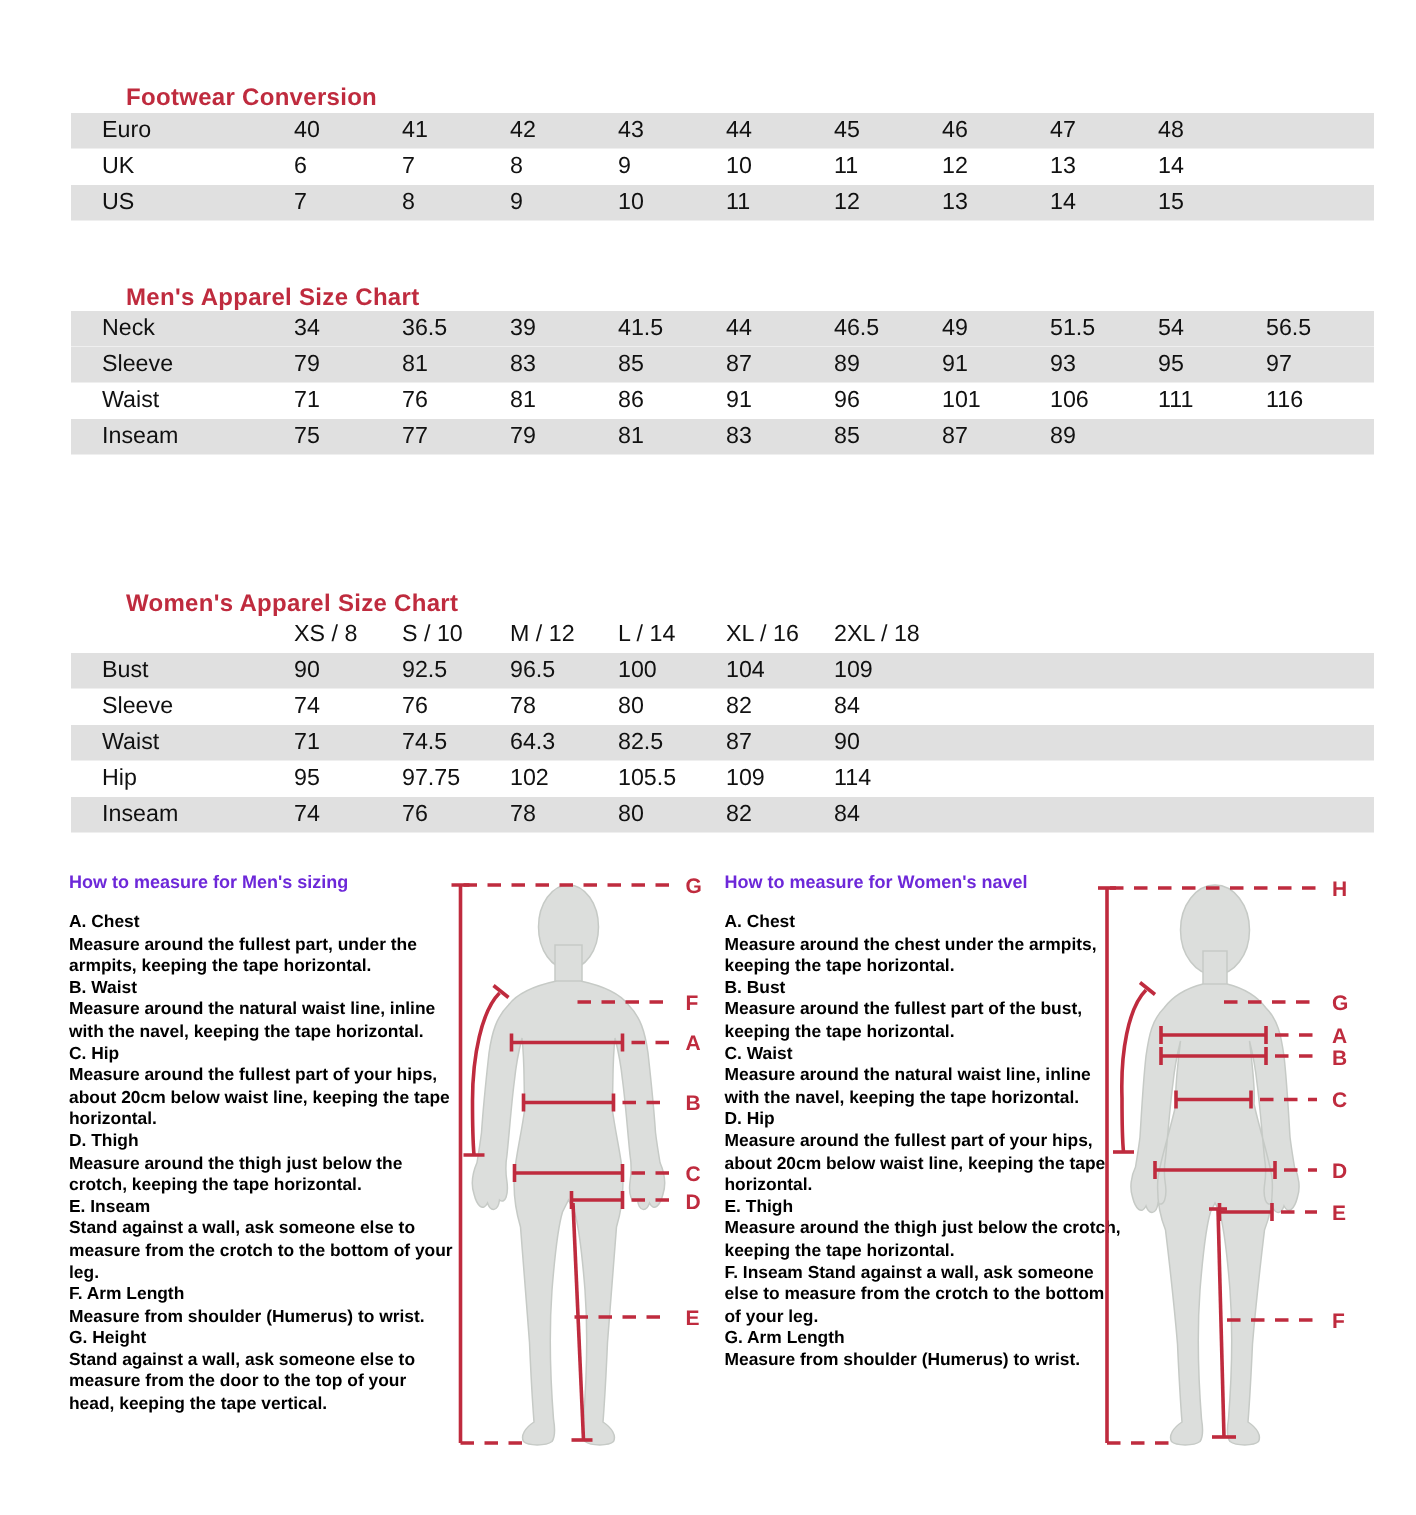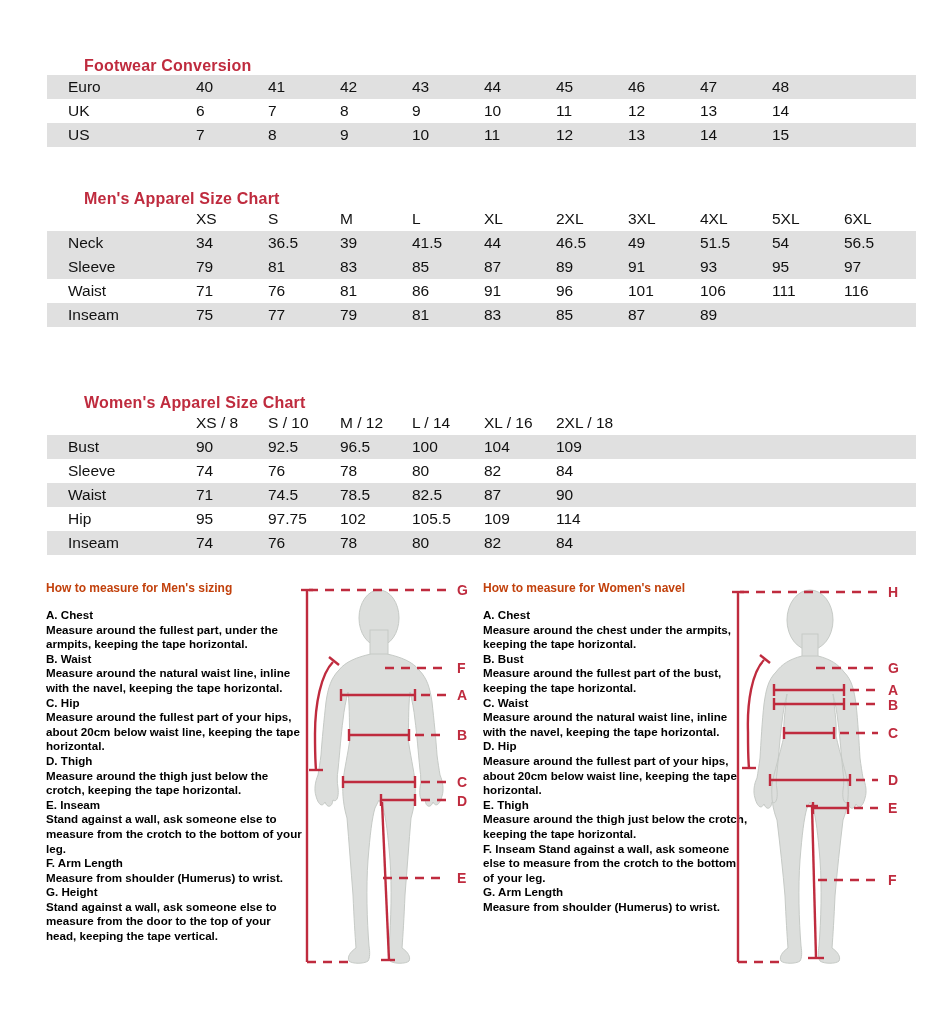--- a/index.html
+++ b/index.html
@@ -17,21 +17,21 @@
     border-collapse:collapse; table-layout:fixed;
   }
   table.sizes td {
     height:24px; padding:0; font-size:15.5px; vertical-align:middle;
     white-space:nowrap; overflow:hidden;
   }
   table.sizes td.lbl { width:128px; padding-left:21px; }
   table.sizes td.val { width:72px; }
   table.sizes tr.shade { background:var(--row-gray,#e0e0e0); }
   .mhead {
-    position:absolute; font-size:12px; font-weight:bold; color:#c2410c;
+    position:absolute; font-size:12px; font-weight:bold; color:#6d28d9;
   }
   .mlist { position:absolute; font-size:11.6px; line-height:14.6px; color:#000;font-weight:bold; }
   .mlist .mi { margin:0; }
   .fig { position:absolute; }
   .fig-body { fill:var(--body-gray,#dcdedc); stroke:#c6cac6; stroke-width:1; }
   .rl   { stroke:var(--line-red,#bf2b3e); stroke-width:2.4; fill:none; }
   .rl-d { stroke:var(--line-red,#bf2b3e); stroke-width:2.4; fill:none; stroke-dasharray:9 7; }
   .rl-lbl { fill:var(--line-red,#bf2b3e); font-family:"Liberation Sans",sans-serif; font-size:14px; font-weight:bold; }
 </style>
 </head>
@@ -80,33 +80,20 @@
           <td class="val">14</td>
           <td class="val">15</td>
           <td class="val"></td>
         </tr>
       </tbody>
     </table>
 
   <h2 class="title" style="top:174px">Men's Apparel Size Chart</h2>
   <table class="sizes" style="top:207px">
       <tbody>
-        <tr>
-          <td class="lbl"></td>
-          <td class="val">XS</td>
-          <td class="val">S</td>
-          <td class="val">M</td>
-          <td class="val">L</td>
-          <td class="val">XL</td>
-          <td class="val">2XL</td>
-          <td class="val">3XL</td>
-          <td class="val">4XL</td>
-          <td class="val">5XL</td>
-          <td class="val">6XL</td>
-        </tr>
         <tr class="shade">
           <td class="lbl">Neck</td>
           <td class="val">34</td>
           <td class="val">36.5</td>
           <td class="val">39</td>
           <td class="val">41.5</td>
           <td class="val">44</td>
           <td class="val">46.5</td>
           <td class="val">49</td>
           <td class="val">51.5</td>
@@ -194,21 +181,21 @@
           <td class="val">84</td>
           <td class="val"></td>
           <td class="val"></td>
           <td class="val"></td>
           <td class="val"></td>
         </tr>
         <tr class="shade">
           <td class="lbl">Waist</td>
           <td class="val">71</td>
           <td class="val">74.5</td>
-          <td class="val">78.5</td>
+          <td class="val">64.3</td>
           <td class="val">82.5</td>
           <td class="val">87</td>
           <td class="val">90</td>
           <td class="val"></td>
           <td class="val"></td>
           <td class="val"></td>
           <td class="val"></td>
         </tr>
         <tr class="">
           <td class="lbl">Hip</td>

